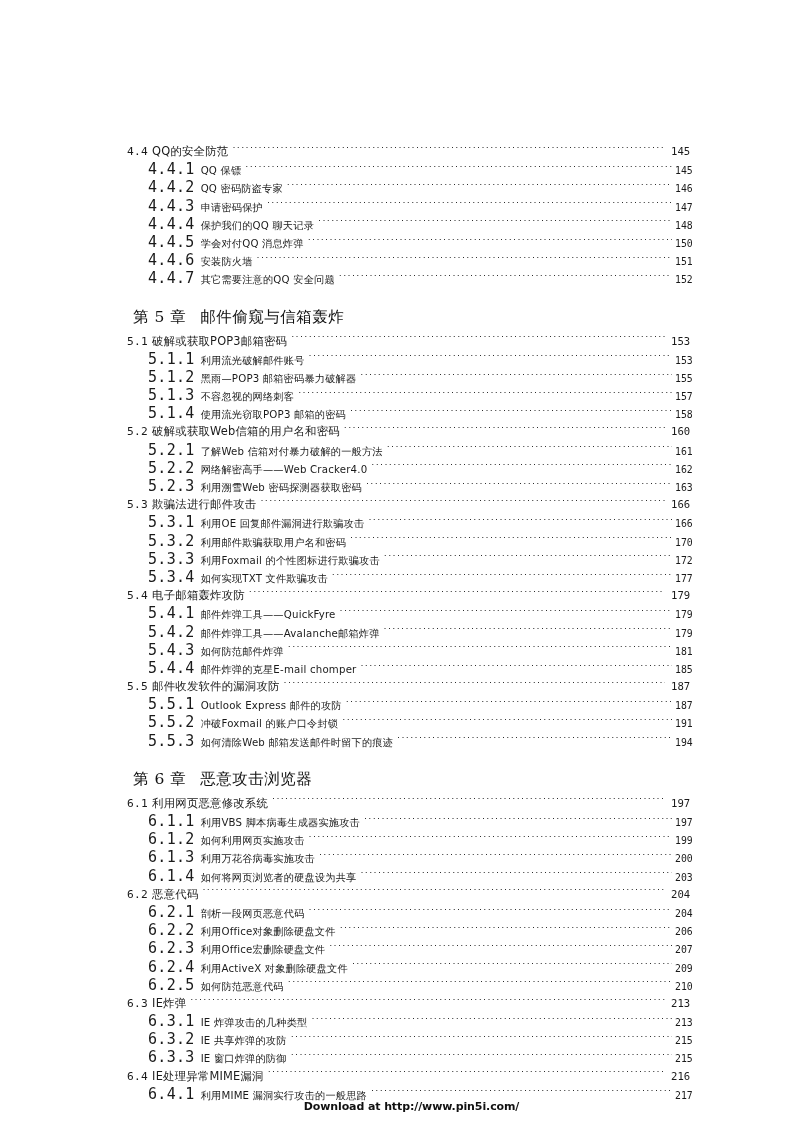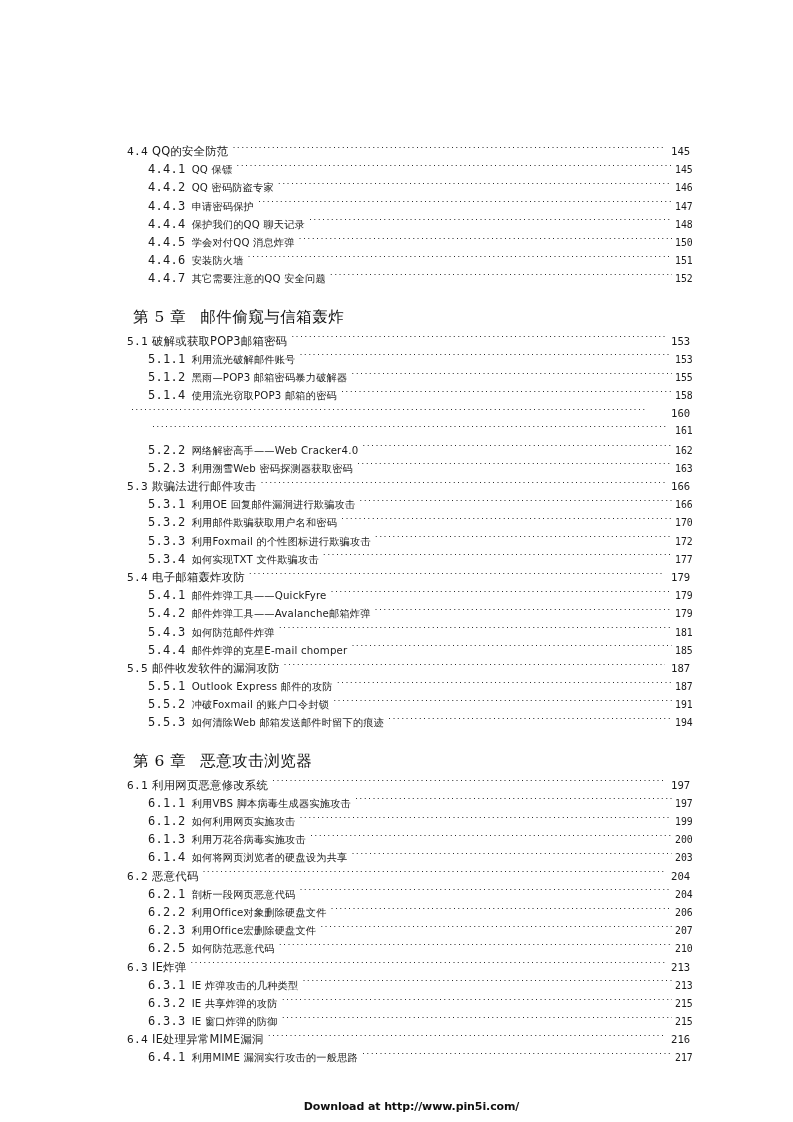--- a/index.html
+++ b/index.html
@@ -89,21 +89,21 @@
   .lvl2 .page {
     font-size: 9.8px;
     width: 30px;
   }
 
   .num {
     font-family: "DejaVu Sans Mono", "Liberation Mono", monospace;
     letter-spacing: 0.3px;
   }
   .lvl1 .num { font-size: 11.2px; }
-  .lvl2 .num { font-size: 12px; }
+  .lvl2 .num { font-size: 15px; }
   .txt { margin-left: 4px; }
   .lvl2 .txt { margin-left: 6px; margin-top: 8px; }
 
   
   .chapter {
     height: 30px;
     line-height: 30px;
     margin-left: 12px;
     font-family: "DejaVu Serif", "Liberation Serif", serif;
     font-size: 15.5px;
@@ -186,29 +186,36 @@
         <span class="label"><span class="num">5.1.1</span><span class="txt">利用流光破解邮件账号</span></span>
         <span class="leader"></span>
         <span class="page">153</span>
       </div>
       <div class="row lvl2">
         <span class="label"><span class="num">5.1.2</span><span class="txt">黑雨—POP3 邮箱密码暴力破解器</span></span>
         <span class="leader"></span>
         <span class="page">155</span>
       </div>
       <div class="row lvl2">
+        <span class="label"><span class="num">5.1.3</span><span class="txt">不容忽视的网络刺客</span></span>
+        <span class="leader"></span>
+        <span class="page">157</span>
+      </div>
+      <div class="row lvl2">
         <span class="label"><span class="num">5.1.4</span><span class="txt">使用流光窃取POP3 邮箱的密码</span></span>
         <span class="leader"></span>
         <span class="page">158</span>
       </div>
       <div class="row lvl1">
+        <span class="label"><span class="num">5.2</span><span class="txt">破解或获取Web信箱的用户名和密码</span></span>
         <span class="leader"></span>
         <span class="page">160</span>
       </div>
       <div class="row lvl2">
+        <span class="label"><span class="num">5.2.1</span><span class="txt">了解Web 信箱对付暴力破解的一般方法</span></span>
         <span class="leader"></span>
         <span class="page">161</span>
       </div>
       <div class="row lvl2">
         <span class="label"><span class="num">5.2.2</span><span class="txt">网络解密高手——Web Cracker4.0</span></span>
         <span class="leader"></span>
         <span class="page">162</span>
       </div>
       <div class="row lvl2">
         <span class="label"><span class="num">5.2.3</span><span class="txt">利用溯雪Web 密码探测器获取密码</span></span>
@@ -326,20 +333,25 @@
         <span class="label"><span class="num">6.2.2</span><span class="txt">利用Office对象删除硬盘文件</span></span>
         <span class="leader"></span>
         <span class="page">206</span>
       </div>
       <div class="row lvl2">
         <span class="label"><span class="num">6.2.3</span><span class="txt">利用Office宏删除硬盘文件</span></span>
         <span class="leader"></span>
         <span class="page">207</span>
       </div>
       <div class="row lvl2">
+        <span class="label"><span class="num">6.2.4</span><span class="txt">利用ActiveX 对象删除硬盘文件</span></span>
+        <span class="leader"></span>
+        <span class="page">209</span>
+      </div>
+      <div class="row lvl2">
         <span class="label"><span class="num">6.2.5</span><span class="txt">如何防范恶意代码</span></span>
         <span class="leader"></span>
         <span class="page">210</span>
       </div>
       <div class="row lvl1">
         <span class="label"><span class="num">6.3</span><span class="txt">IE炸弹</span></span>
         <span class="leader"></span>
         <span class="page">213</span>
       </div>
       <div class="row lvl2">

